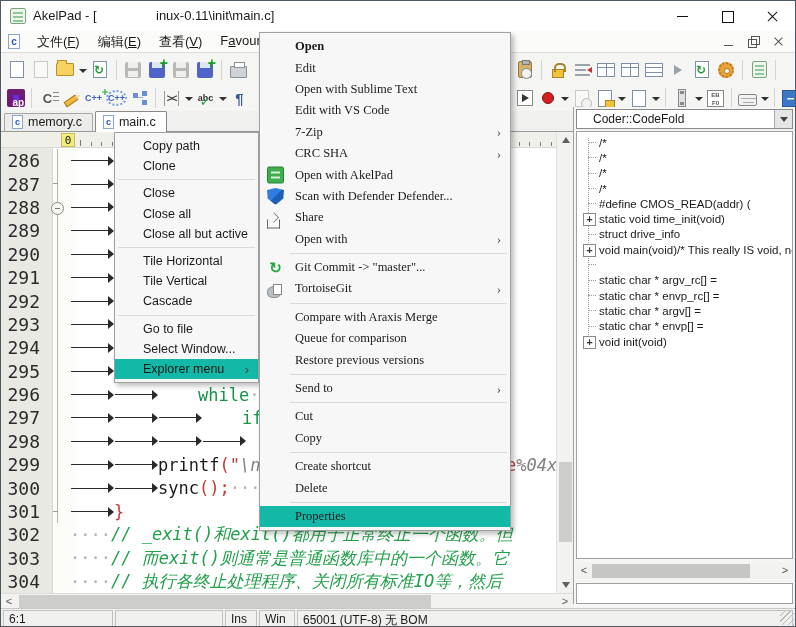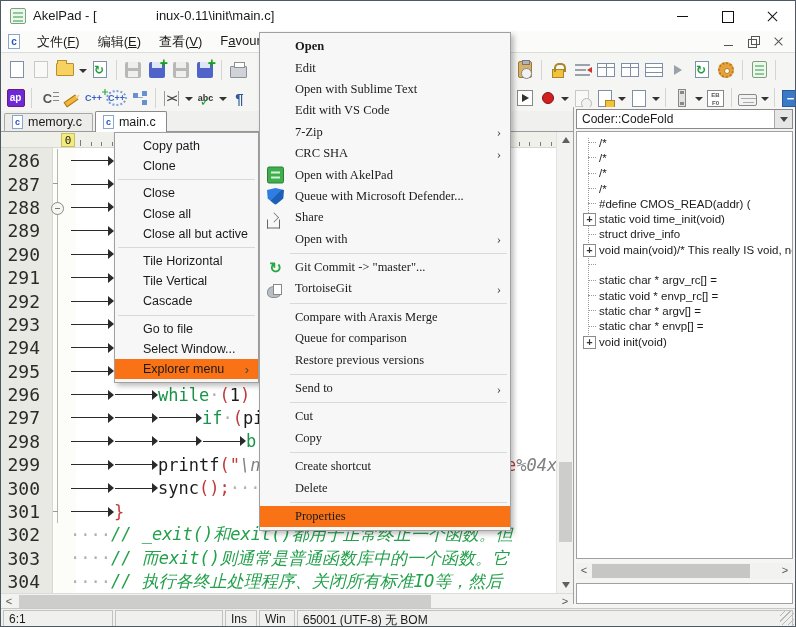--- a/index.html
+++ b/index.html
@@ -70,21 +70,21 @@
   .gl-wrap{width:15px;height:13px;background:linear-gradient(#9aa2ac,#9aa2ac) 0 1px/15px 2px no-repeat,linear-gradient(#9aa2ac,#9aa2ac) 0 6px/11px 2px no-repeat,linear-gradient(#9aa2ac,#9aa2ac) 0 11px/15px 2px no-repeat;}
   .gl-wrap::after{content:"";position:absolute;right:-2px;top:4px;border-top:3px solid transparent;border-bottom:3px solid transparent;border-right:5px solid #c33;}
   .gl-grid{width:18px;height:14px;border:1px solid #7d90a8;background:linear-gradient(#7d90a8,#7d90a8) 8px 0/1px 14px no-repeat,linear-gradient(#7d90a8,#7d90a8) 0 3px/18px 1px no-repeat,#fff;}
   .gl-cols{width:18px;height:14px;border:1px solid #7d90a8;background:linear-gradient(#7d90a8,#7d90a8) 8px 0/1px 14px no-repeat,linear-gradient(#7d90a8,#7d90a8) 0 3px/18px 1px no-repeat,#fff;}
   .gl-rows{width:18px;height:14px;border:1px solid #7d90a8;background:linear-gradient(#7d90a8,#7d90a8) 0 3px/18px 1px no-repeat,linear-gradient(#7d90a8,#7d90a8) 0 8px/18px 1px no-repeat,#fff;}
   .gl-play{width:0;height:0;border-top:5px solid transparent;border-bottom:5px solid transparent;border-left:8px solid #9aa2ac;}
   .gl-gear{width:16px;height:16px;background:#e8a23a;border-radius:50%;border:2px dotted #b5791f;}
   .gl-gear::before{content:"";position:absolute;left:4px;top:4px;width:4px;height:4px;background:#fff;border:1px solid #b5791f;border-radius:50%;}
   .gl-pad{width:15px;height:17px;background:#eef7ee;border:1px solid #7ba37b;border-radius:2px;}
   .gl-pad::before{content:"";position:absolute;left:2px;top:3px;right:2px;height:2px;background:#8fc99a;box-shadow:0 4px 0 #8fc99a,0 8px 0 #8fc99a;}
-  .gl-ap{width:18px;height:18px;background:#6d28d9;border:1px solid #701a75;color:#fff;font-size:10px;font-weight:bold;text-align:center;line-height:16px;border-radius:2px;}
+  .gl-ap{width:18px;height:18px;background:#6d28d9;border:6px solid #701a75;color:#fff;font-size:10px;font-weight:bold;text-align:center;line-height:16px;border-radius:2px;}
   .gl-enc{width:14px;height:17px;color:#555;font-size:13px;font-weight:bold;text-align:center;line-height:17px;}
   .gl-enc::after{content:"";position:absolute;right:-4px;top:2px;width:6px;height:10px;background:linear-gradient(#888,#888) 0 0/6px 1px no-repeat,linear-gradient(#888,#888) 0 4px/6px 1px no-repeat,linear-gradient(#888,#888) 0 8px/6px 1px no-repeat;}
   .gl-marker{width:14px;height:6px;background:#f0b93c;border:1px solid #b5791f;transform:rotate(-35deg);margin-top:6px;}
   .gl-marker::before{content:"";position:absolute;right:-5px;top:0px;border-top:2px solid transparent;border-bottom:2px solid transparent;border-left:5px solid #e8d9a0;}
   .gl-cpp{color:#3a5fc8;font-size:9px;font-weight:bold;}
   .gl-cpp::after{content:"";position:absolute;right:-6px;top:-4px;width:6px;height:6px;background:#2fae3c;clip-path:polygon(40% 0,60% 0,60% 40%,100% 40%,100% 60%,60% 60%,60% 100%,40% 100%,40% 60%,0 60%,0 40%,40% 40%);}
   .gl-cppc{color:#3a5fc8;font-size:9px;font-weight:bold;border:2px dotted #7aa0d8;border-radius:50%;padding:1px 0;}
   .gl-nodes{width:14px;height:14px;background:linear-gradient(#6a8fd0,#6a8fd0) 0 2px/5px 5px no-repeat,linear-gradient(#6a8fd0,#6a8fd0) 9px 0/5px 5px no-repeat,linear-gradient(#6a8fd0,#6a8fd0) 9px 9px/5px 5px no-repeat,linear-gradient(#9ab,#9ab) 4px 6px/6px 1px no-repeat;}
   .gl-xcol{color:#444;font-size:10px;font-weight:bold;letter-spacing:-1px;border-left:1px solid #999;border-right:1px solid #999;padding:2px 2px;}
   .gl-abc{color:#333;font-size:9px;font-weight:bold;}
@@ -121,61 +121,61 @@
   .code-row{display:flex;align-items:center;height:23.4px;white-space:nowrap;}
   .ln{width:46px;text-align:right;padding-right:7px;font:18px "DejaVu Sans Mono",monospace;color:#2a2a2a;flex:none;}
   .fold{width:23px;height:100%;position:relative;flex:none;}
   .fold.fl::before{content:"";position:absolute;left:10px;top:0;bottom:0;border-left:1px solid #b8b8b0;}
   .fold.tick::after{content:"";position:absolute;left:6px;top:11px;width:5px;height:1px;background:#9a9a94;}
   .fold.circle::after{content:"";position:absolute;left:4px;top:6px;width:11px;height:11px;border:1px solid #8a8a84;border-radius:50%;background:#f6f6f2 linear-gradient(#777,#777) center/5px 1px no-repeat;}
   .codeline{flex:1;overflow:hidden;font:17px "DejaVu Sans Mono",monospace;display:flex;align-items:center;}
   .tab-arrow{display:inline-block;width:44px;height:14px;position:relative;flex:none;}
   .tab-arrow::before{content:"";position:absolute;left:1px;right:5px;top:6.5px;border-top:1.5px solid #2a2a2a;}
   .tab-arrow::after{content:"";position:absolute;right:0;top:2px;border-left:6px solid #2a2a2a;border-top:5px solid transparent;border-bottom:5px solid transparent;}
-  .tk-kw{color:#189448;} .tk-id{color:#1c1c1c;} .tk-pr{color:#c03b3b;} .tk-nm{color:#1c1c1c;}
+  .tk-kw{color:#189448;margin-left:40px;} .tk-id{color:#1c1c1c;} .tk-pr{color:#c03b3b;} .tk-nm{color:#1c1c1c;}
   .tk-st{color:#c03b3b;} .tk-es{color:#808080;font-style:italic;} .tk-ws{color:#b0b0ae;}
   .tk-cm{color:#22a04a;font-style:italic;}
 
   
   .vscroll{position:absolute;left:555px;top:131px;width:17px;height:461px;background:#f2f2f0;border-left:1px solid #e2e2e0;}
   .vs-btn{position:absolute;left:0;width:17px;height:16px;background:#f2f2f0;}
   .vs-up{top:0;} .vs-down{bottom:0;}
   .arrow-up{position:absolute;left:4.5px;top:5px;border-left:4px solid transparent;border-right:4px solid transparent;border-bottom:6px solid #606060;}
   .arrow-down{position:absolute;left:4.5px;top:5px;border-left:4px solid transparent;border-right:4px solid transparent;border-top:6px solid #606060;}
   .vs-thumb{position:absolute;left:2px;width:13px;top:330px;height:80px;background:#cdcdcb;}
 
   
   .hscroll{position:absolute;left:0;top:592px;width:572px;height:15px;background:#f2f2f0;border-top:1px solid #dcdcda;}
   .hs-btn{position:absolute;top:0;width:16px;height:15px;font:11px "Liberation Sans",sans-serif;color:#555;text-align:center;line-height:15px;}
   .hs-thumb{position:absolute;left:18px;top:1px;width:412px;height:13px;background:#cdcdcb;}
 
   
   .panel{position:absolute;left:572px;top:106px;width:222px;height:497px;background:#f5f5f3;border-left:1px solid #a0a0a0;}
-  .combo{position:absolute;left:2px;top:2px;right:2px;height:20px;border:1px solid #8a8a8a;background:#fff;font-size:12px;line-height:18px;padding-left:5px;}
+  .combo{position:absolute;left:2px;top:2px;right:2px;height:20px;border:1px solid #8a8a8a;background:#fff;font-size:12px;line-height:18px;padding-left:16px;}
   .combo-btn{position:absolute;right:0;top:0;width:18px;height:18px;background:#e6e6e6;border-left:1px solid #aaa;}
   .combo-btn::before{content:"";position:absolute;left:5px;top:7px;border-left:4px solid transparent;border-right:4px solid transparent;border-top:5px solid #444;}
   .treebox{position:absolute;left:2px;top:24px;right:2px;height:428px;background:#fff;border:1px solid #a0a0a0;overflow:hidden;}
   .tree{position:relative;padding:3px 0 0 0;}
   .tree::before{content:"";position:absolute;left:11px;top:6px;bottom:6px;border-left:1px dotted #9a9a9a;}
   .tree-row{display:flex;align-items:center;height:15.3px;font-size:11.5px;white-space:nowrap;position:relative;}
   .tree-stub{width:22px;flex:none;position:relative;height:100%;}
   .tree-stub::before{content:"";position:absolute;left:11px;top:7px;width:8px;border-top:1px dotted #9a9a9a;}
   .tree-stub.exp::after{content:"+";position:absolute;left:6px;top:2px;width:11px;height:11px;background:#fff;border:1px solid #8a8a8a;font:bold 10px "DejaVu Sans Mono",monospace;text-align:center;line-height:9px;color:#333;}
   .panel-hscroll{position:absolute;left:2px;top:456px;right:2px;height:16px;background:#f2f2f0;}
   .ph-thumb{position:absolute;left:16px;top:1px;width:158px;height:14px;background:#c6c6c4;}
   .panel-box{position:absolute;left:2px;top:476px;right:2px;height:21px;background:#fff;border:1px solid #a0a0a0;}
 
   
   .menu{position:absolute;background:#f7f7f7;border:1px solid #a0a0a0;box-shadow:3px 3px 5px rgba(0,0,0,.25);z-index:50;padding:3px 0;}
   .tabmenu{left:113px;top:131px;width:145px;}
   .expmenu{left:258px;top:31px;width:252px;}
   .menu-item{position:relative;display:flex;align-items:center;font-size:12.5px;}
   .tabmenu .menu-item{height:20.2px;padding-left:28px;}
   .expmenu .menu-item{height:21.4px;padding-left:35px;font-family:Liberation Serif, serif;}
-  .menu-item.hl{background:#f97316;}
+  .menu-item.hl{background:#14b8a6;}
   .menu-item.bold{font-weight:bold;}
   .menu-sep{height:1px;background:#d9d9d9;margin:3px 3px;}
   .expmenu .menu-sep{margin:3px 3px 3px 30px;}
   .mi-arrow{position:absolute;right:9px;top:50%;transform:translateY(-50%);font-size:13px;color:#444;}
   .mi-icon{position:absolute;left:7px;top:50%;transform:translateY(-50%);width:17px;height:17px;}
   .ic-akelpad{background:#3fae4c;border:1px solid #2a8136;border-radius:2px;background-image:linear-gradient(#d8f0d8,#d8f0d8),linear-gradient(#d8f0d8,#d8f0d8);background-size:9px 2px,9px 2px;background-position:3px 4px,3px 9px;background-repeat:no-repeat;}
   .ic-defender{clip-path:polygon(50% 0,100% 12%,96% 62%,50% 100%,4% 62%,0 12%);background:linear-gradient(135deg,#2f7de1 0 50%,#1b5fb8 50% 100%);}
   .ic-share{border:1.5px solid #666;border-top:none;width:13px;height:9px;margin-top:6px;}
   .ic-share::after{content:"";position:absolute;right:0px;top:-7px;width:9px;height:9px;border-top:1.5px solid #666;border-right:1.5px solid #666;transform:rotate(45deg) scale(.7);}
   .ic-git{color:#2aa745;font-size:15px;font-weight:bold;line-height:17px;text-align:center;}
@@ -661,21 +661,21 @@
           </div>
           <div class="tree-row">
             <span class="tree-stub"></span>
           </div>
           <div class="tree-row">
             <span class="tree-stub"></span>
             <span>static char * argv_rc[] =</span>
           </div>
           <div class="tree-row">
             <span class="tree-stub"></span>
-            <span>static void * envp_rc[] =</span>
+            <span>static char * envp_rc[] =</span>
           </div>
           <div class="tree-row">
             <span class="tree-stub"></span>
             <span>static char * argv[] =</span>
           </div>
           <div class="tree-row">
             <span class="tree-stub"></span>
             <span>static char * envp[] =</span>
           </div>
           <div class="tree-row">
@@ -752,21 +752,21 @@
       <div class="menu-item">
         <span>CRC SHA</span>
         <span class="mi-arrow">›</span>
       </div>
       <div class="menu-item">
         <span class="mi-icon ic-akelpad"></span>
         <span>Open with AkelPad</span>
       </div>
       <div class="menu-item">
         <span class="mi-icon ic-defender"></span>
-        <span>Queue with Microsoft Defender...</span>
+        <span>Scan with Defender Defender...</span>
       </div>
       <div class="menu-item">
         <span class="mi-icon ic-share"></span>
         <span>Share</span>
       </div>
       <div class="menu-item">
         <span>Open with</span>
         <span class="mi-arrow">›</span>
       </div>
       <div class="menu-sep"></div>

